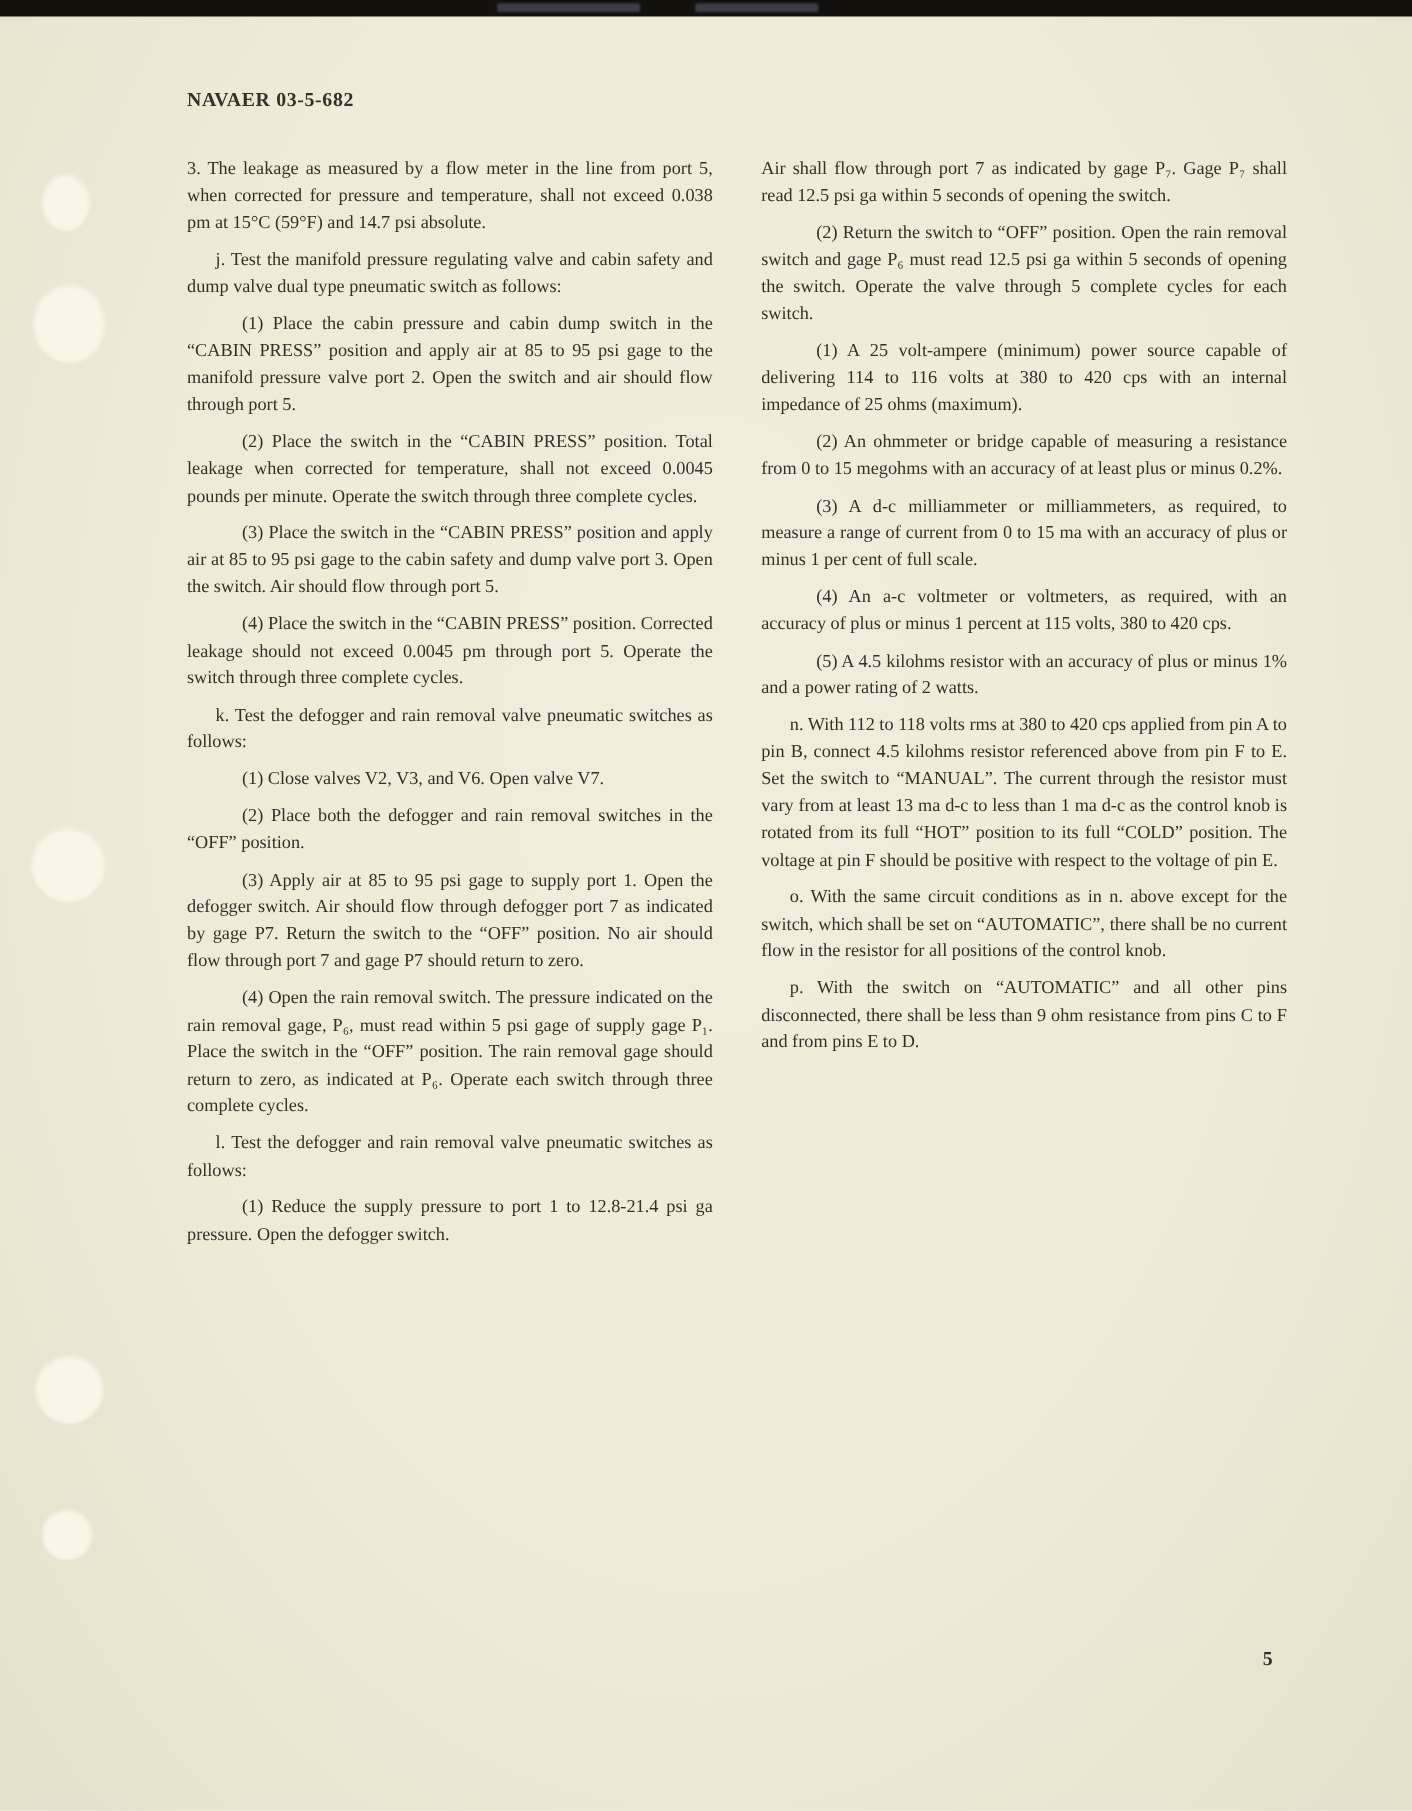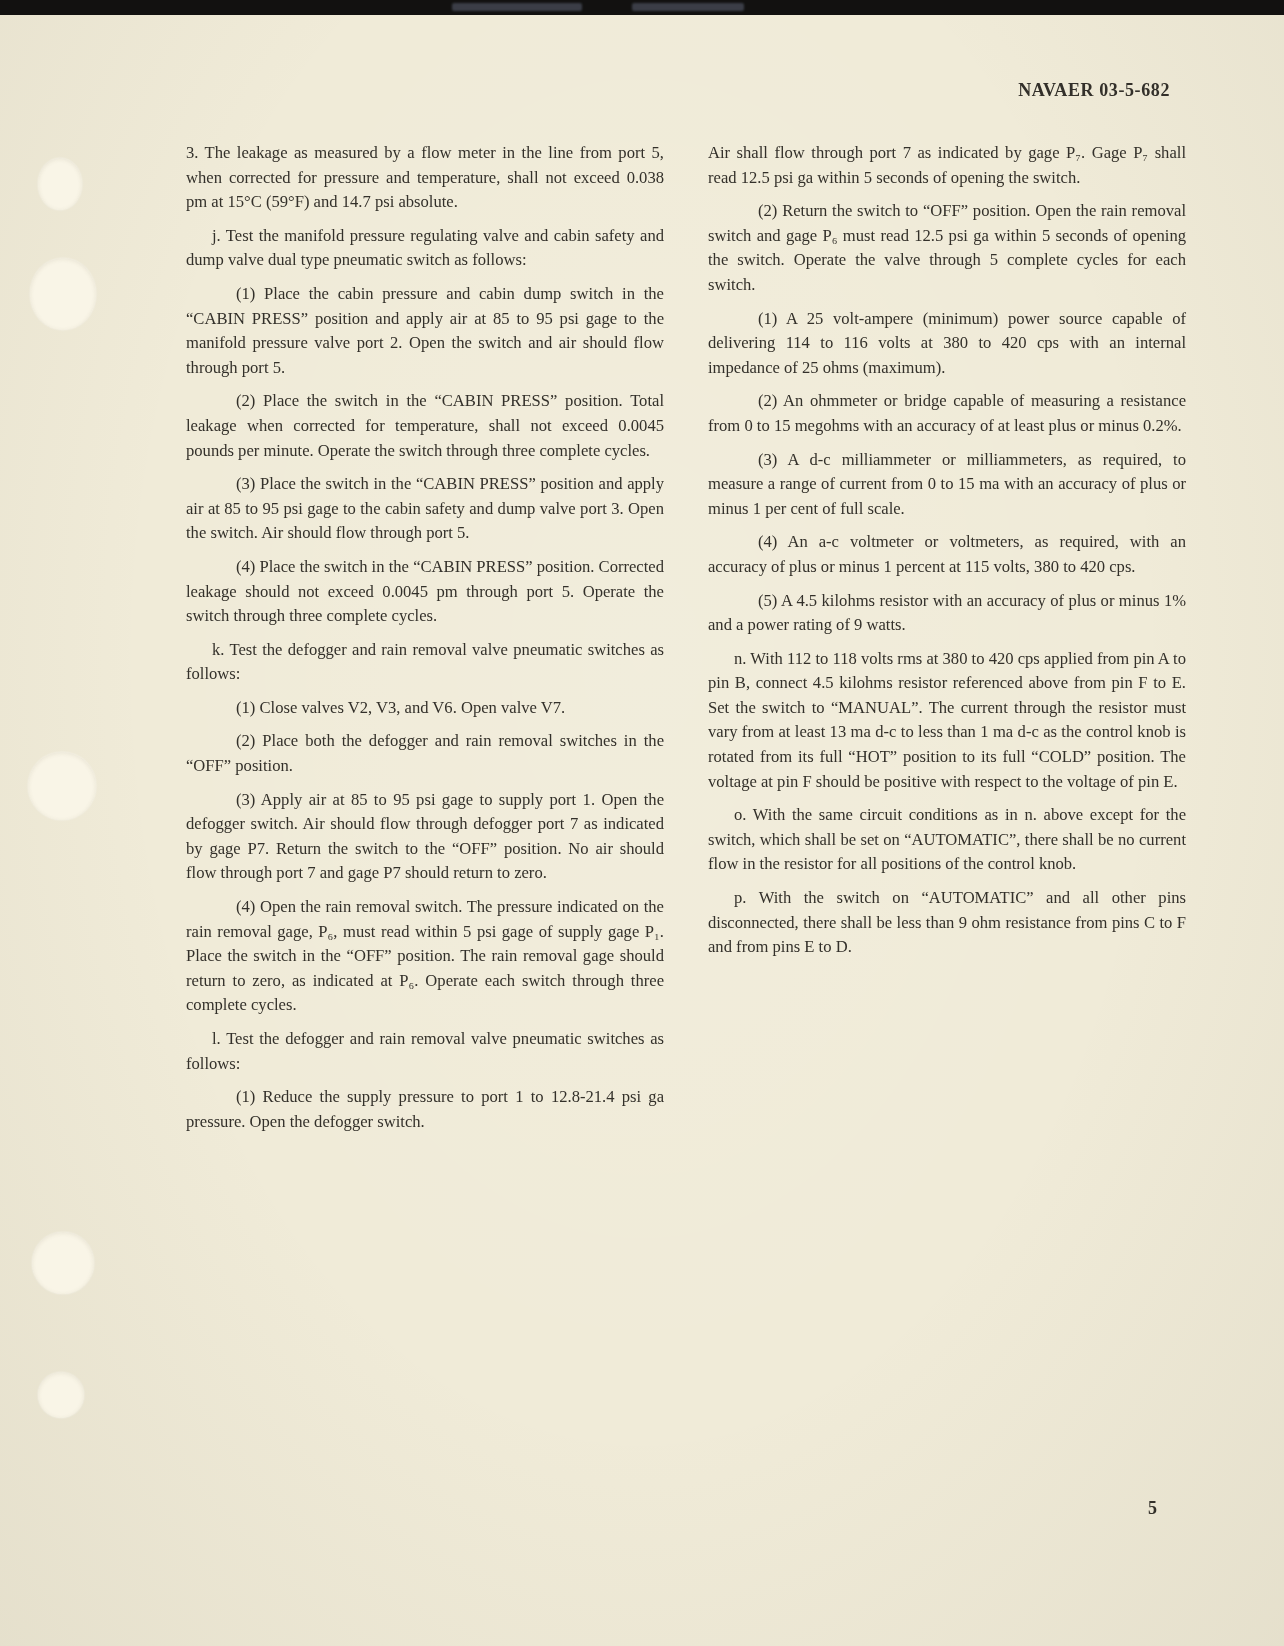--- a/index.html
+++ b/index.html
@@ -35,30 +35,29 @@
     border-radius: 50%;
     box-shadow: inset 0 1px 4px rgba(98,88,60,0.10), 0 0 2px rgba(255,255,255,0.6);
   }
   .hole-1 { left: 38px;  top: 158px;  width: 44px; height: 52px; }
   .hole-2 { left: 30px;  top: 258px;  width: 66px; height: 72px; }
   .hole-3 { left: 28px;  top: 752px;  width: 68px; height: 68px; }
   .hole-4 { left: 32px;  top: 1232px; width: 62px; height: 62px; }
   .hole-5 { left: 38px;  top: 1372px; width: 46px; height: 46px; }
   .doc-header {
     position: absolute; top: 80px; left: 170px; width: 1000px;
-    text-align: right;
+    text-align: left;
     font-weight: bold;
     font-size: 18px;
     letter-spacing: 0.6px;
   }
   .content {
     position: absolute; top: 141px; left: 170px; width: 1000px;
     display: flex;
     gap: 44px;
-    margin-left: 16px;
   }
   .column {
     width: 478px;
     font-size: 16.6px;
     line-height: 24.6px;
     text-align: justify;
   }
   .para { margin-bottom: 9px; }
   .indent-0 { text-indent: 0; }
   .indent-1 { text-indent: 26px; }
@@ -105,20 +104,20 @@
       <p class="para indent-1">l. Test the defogger and rain removal valve pneumatic switches as follows:</p>
       <p class="para indent-2">(1) Reduce the supply pressure to port 1 to 12.8-21.4 psi ga pressure. Open the defogger switch.</p>
     </div>
   <div class="column">
       <p class="para indent-0">Air shall flow through port 7 as indicated by gage P₇. Gage P₇ shall read 12.5 psi ga within 5 seconds of opening the switch.</p>
       <p class="para indent-2">(2) Return the switch to “OFF” position. Open the rain removal switch and gage P₆ must read 12.5 psi ga within 5 seconds of opening the switch. Operate the valve through 5 complete cycles for each switch.</p>
       <p class="para indent-2">(1) A 25 volt-ampere (minimum) power source capable of delivering 114 to 116 volts at 380 to 420 cps with an internal impedance of 25 ohms (maximum).</p>
       <p class="para indent-2">(2) An ohmmeter or bridge capable of measuring a resistance from 0 to 15 megohms with an accuracy of at least plus or minus 0.2%.</p>
       <p class="para indent-2">(3) A d-c milliammeter or milliammeters, as required, to measure a range of current from 0 to 15 ma with an accuracy of plus or minus 1 per cent of full scale.</p>
       <p class="para indent-2">(4) An a-c voltmeter or voltmeters, as required, with an accuracy of plus or minus 1 percent at 115 volts, 380 to 420 cps.</p>
-      <p class="para indent-2">(5) A 4.5 kilohms resistor with an accuracy of plus or minus 1% and a power rating of 9 watts.</p>
+      <p class="para indent-2">(5) A 4.5 kilohms resistor with an accuracy of plus or minus 1% and a power rating of 2 watts.</p>
       <p class="para indent-1">n. With 112 to 118 volts rms at 380 to 420 cps applied from pin A to pin B, connect 4.5 kilohms resistor referenced above from pin F to E. Set the switch to “MANUAL”. The current through the resistor must vary from at least 13 ma d-c to less than 1 ma d-c as the control knob is rotated from its full “HOT” position to its full “COLD” position. The voltage at pin F should be positive with respect to the voltage of pin E.</p>
       <p class="para indent-1">o. With the same circuit conditions as in n. above except for the switch, which shall be set on “AUTOMATIC”, there shall be no current flow in the resistor for all positions of the control knob.</p>
       <p class="para indent-1">p. With the switch on “AUTOMATIC” and all other pins disconnected, there shall be less than 9 ohm resistance from pins C to F and from pins E to D.</p>
     </div>
 </div>
 
 <div class="page-number">5</div>
 
 </body></html>

